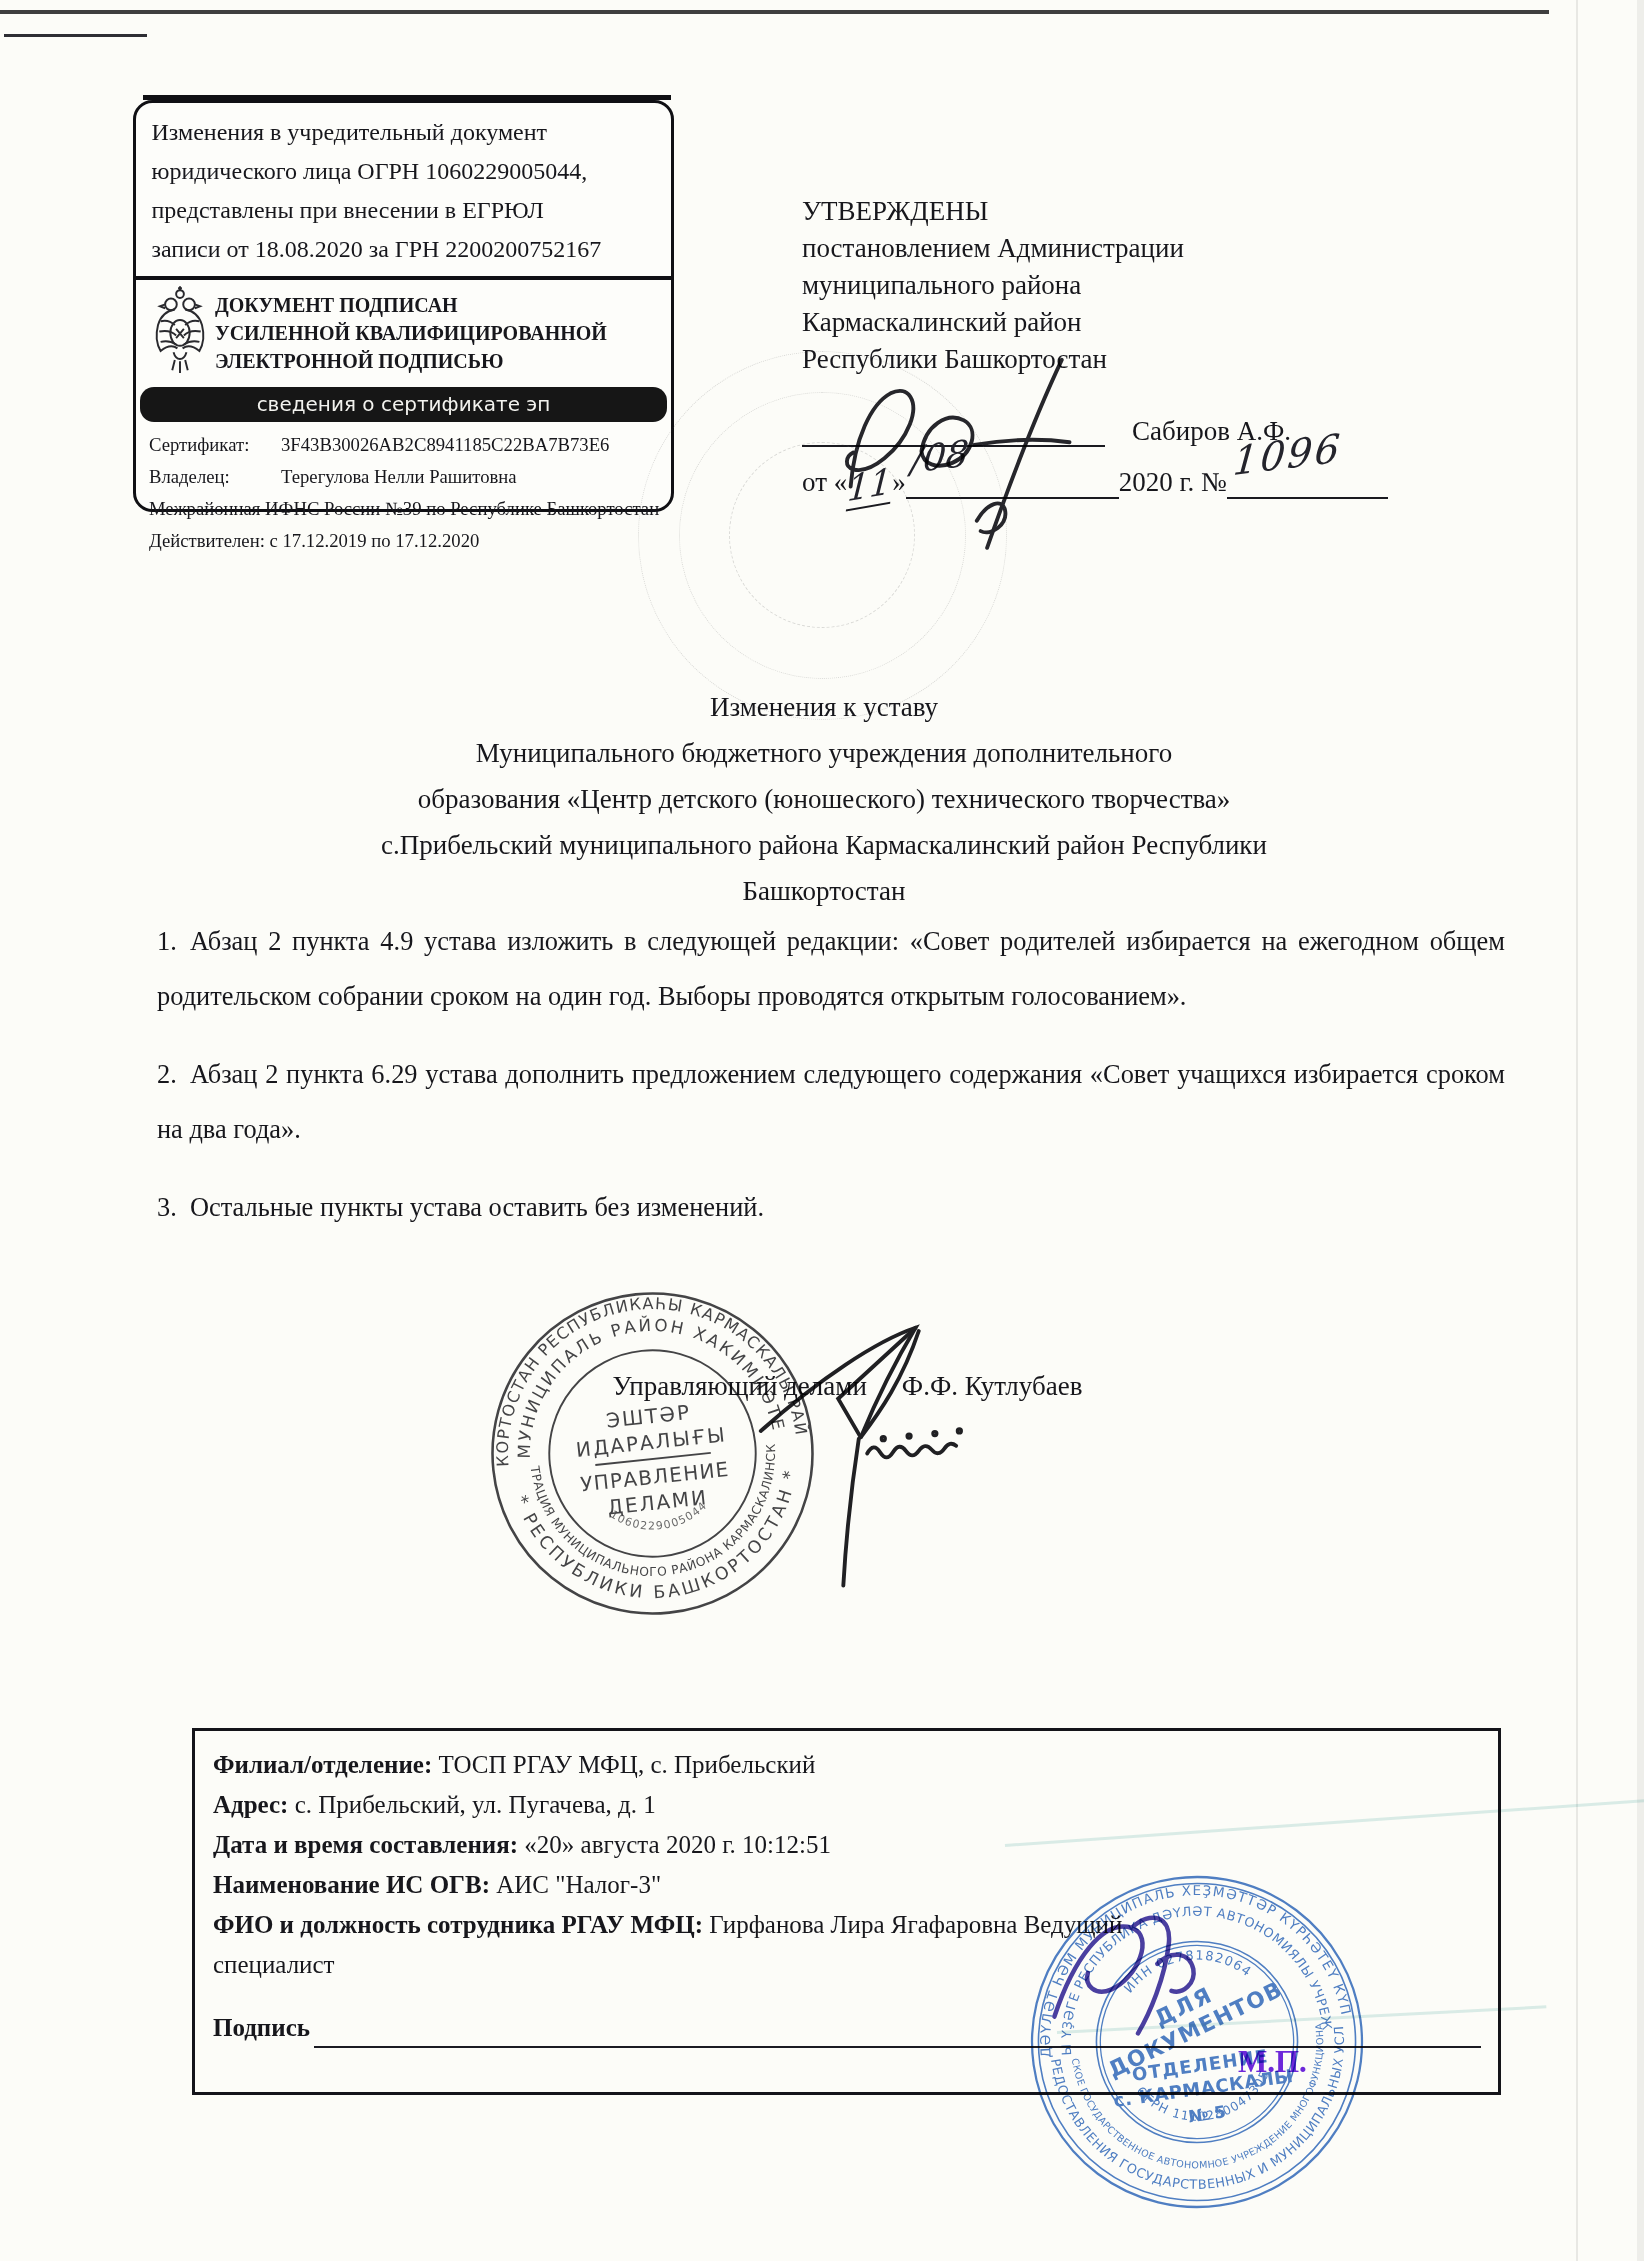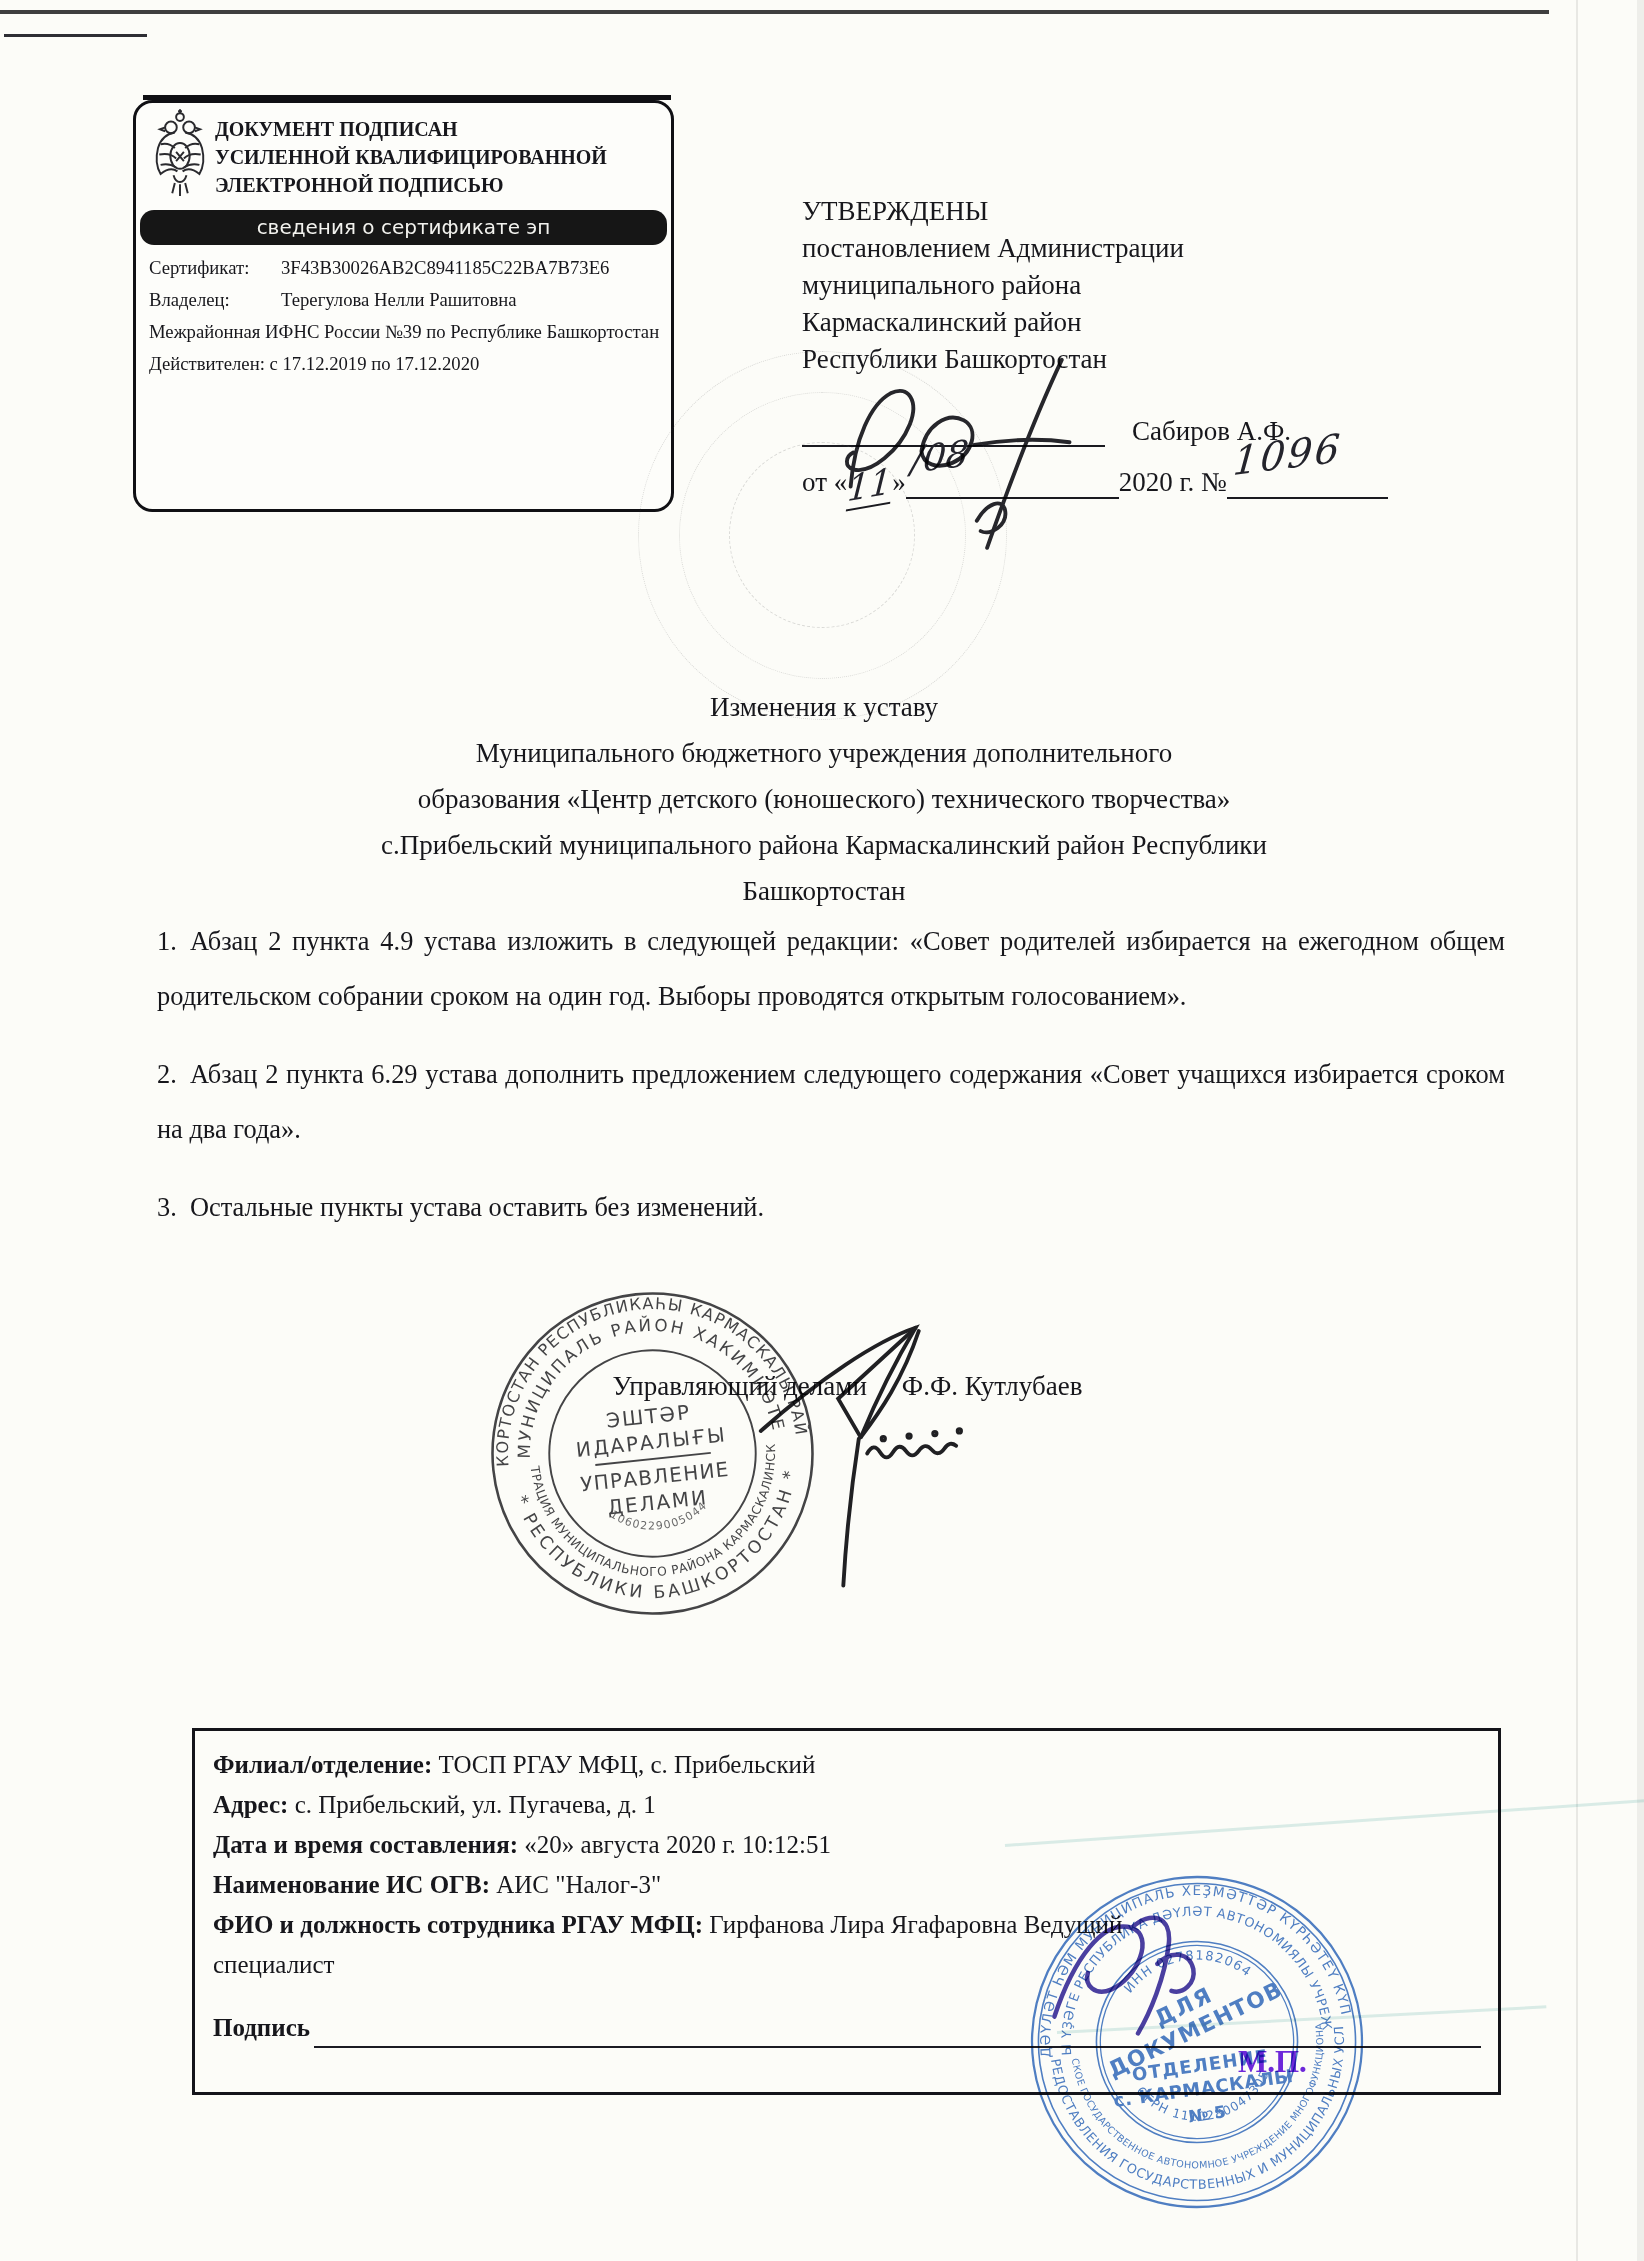--- a/index.html
+++ b/index.html
@@ -89,20 +89,26 @@
 
   <div class="scan-top-band"></div>
   <div class="scan-left-dash"></div>
   <div class="scan-right-line"></div>
   <div class="scan-right-edge"></div>
   <div class="scan-streak streak1"></div>
   <div class="scan-streak streak2"></div>
 
   <div class="ebox-topline"></div>
   <div class="ebox">
+    <div class="ebox-top">
+      <div class="ln">Изменения в учредительный документ</div>
+      <div class="ln">юридического лица ОГРН 1060229005044,</div>
+      <div class="ln">представлены при внесении в ЕГРЮЛ</div>
+      <div class="ln">записи от 18.08.2020 за ГРН 2200200752167</div>
+    </div>
     <div class="ebox-mid">
       <svg class="eagle" viewBox="0 0 100 150">
         <g fill="none" stroke="#2a2a2e" stroke-width="3">
           <circle cx="50" cy="14" r="6"></circle>
           <path d="M50 8 v-6 M47 5 h6"></path>
           <circle cx="36" cy="30" r="9"></circle>
           <circle cx="64" cy="30" r="9"></circle>
           <path d="M27 30 l-8 3 8 3 M73 30 l8 3 -8 3"></path>
           <path d="M42 38 C30 40 20 48 16 62 C12 78 14 92 20 102 C30 94 38 92 46 98"></path>
           <path d="M58 38 C70 40 80 48 84 62 C88 78 86 92 80 102 C70 94 62 92 54 98"></path>

